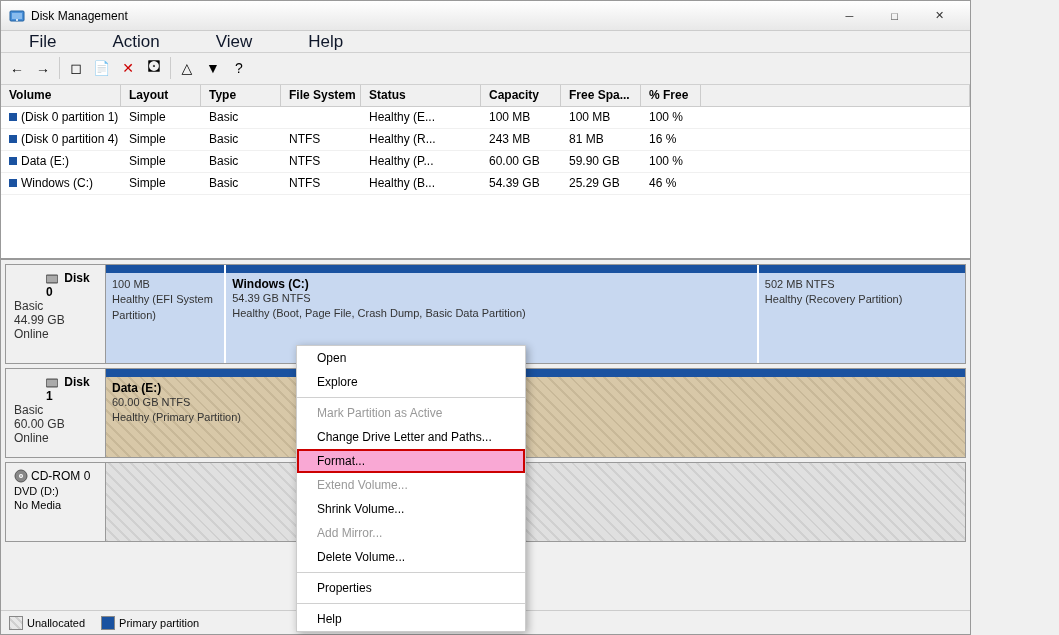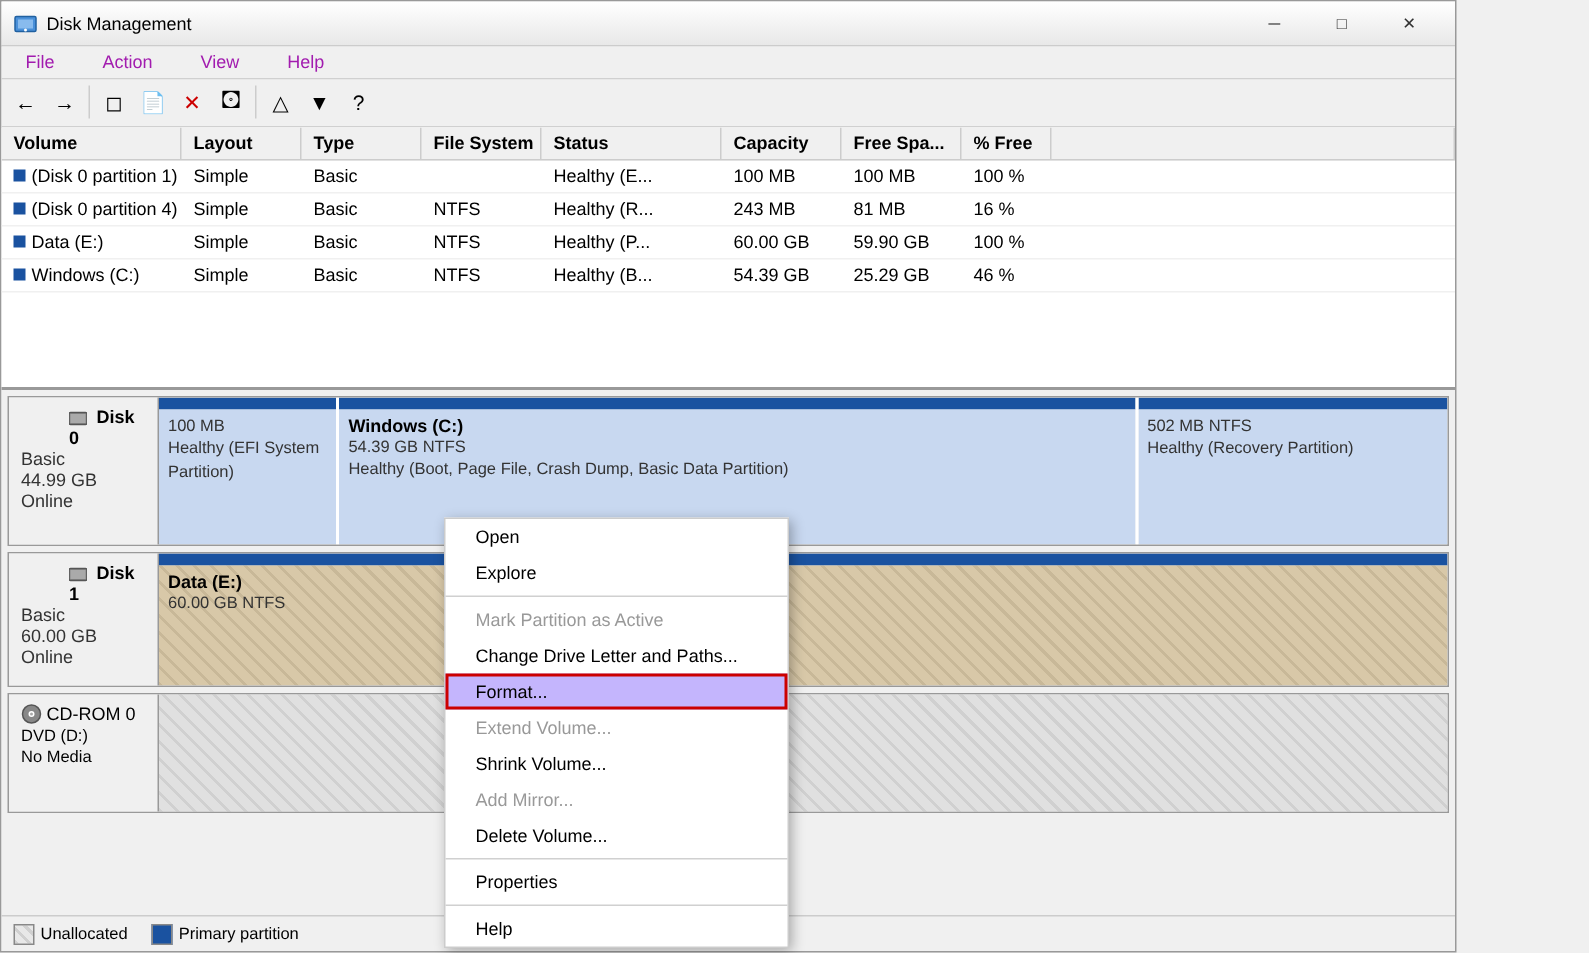--- a/index.html
+++ b/index.html
@@ -28,24 +28,24 @@
 
     
     .menubar {
       background: #f0f0f0;
       height: 22px;
       display: flex;
       align-items: center;
       border-bottom: 1px solid #d0d0d0;
     }
     .menu-item {
-      padding: 2px 16px;
+      padding: 2px 28px;
       cursor: pointer;
-      color: #a21caf;
-      font-size: 12px;
+      color: #0f172a;
+      font-size: 17px;
     }
 
     
     .toolbar {
       background: #f0f0f0;
       height: 32px;
       display: flex;
       align-items: center;
       padding: 2px 4px;
       border-bottom: 1px solid #d0d0d0;
@@ -470,20 +470,21 @@
           <div class="disk-label-sub">60.00 GB</div>
           <div class="disk-label-sub">Online</div>
         </div>
         <div class="disk-partitions">
 
           <div class="partition" style="width:100%;border-right:none;">
             <div class="partition-header" style="background:#1a52a0;"></div>
             <div class="partition-content partition-data">
               <div class="partition-name">Data  (E:)</div>
               <div class="partition-detail">60.00 GB NTFS</div>
+              <div class="partition-detail">Healthy (Primary Partition)</div>
             </div>
           </div>
         </div>
       </div>
 
       <div class="cdrom-row">
         <div class="cdrom-label">
           <div style="display:flex;align-items:center;">
             <svg width="14" height="14" viewBox="0 0 14 14" style="margin-right:3px;flex-shrink:0;">
                 <circle cx="7" cy="7" r="6" fill="#888" stroke="#555" stroke-width="1"></circle>
@@ -512,21 +513,21 @@
       </div>
     </div>
   </div>
 
   <div class="context-menu">
     <div class="context-menu-item">Open</div>
     <div class="context-menu-item">Explore</div>
     <div class="context-menu-separator"></div>
     <div class="context-menu-item disabled">Mark Partition as Active</div>
     <div class="context-menu-item">Change Drive Letter and Paths...</div>
-    <div class="context-menu-item highlighted" style="background:#c4b5fd;border:2px solid #cc0000;padding:3px 18px;">Format...</div>
+    <div class="context-menu-item highlighted" style="background:#f9a8d4;border:2px solid #cc0000;padding:3px 18px;">Format...</div>
     <div class="context-menu-item disabled">Extend Volume...</div>
     <div class="context-menu-item">Shrink Volume...</div>
     <div class="context-menu-item disabled">Add Mirror...</div>
     <div class="context-menu-item">Delete Volume...</div>
     <div class="context-menu-separator"></div>
     <div class="context-menu-item">Properties</div>
     <div class="context-menu-separator"></div>
     <div class="context-menu-item">Help</div>
   </div>
 

